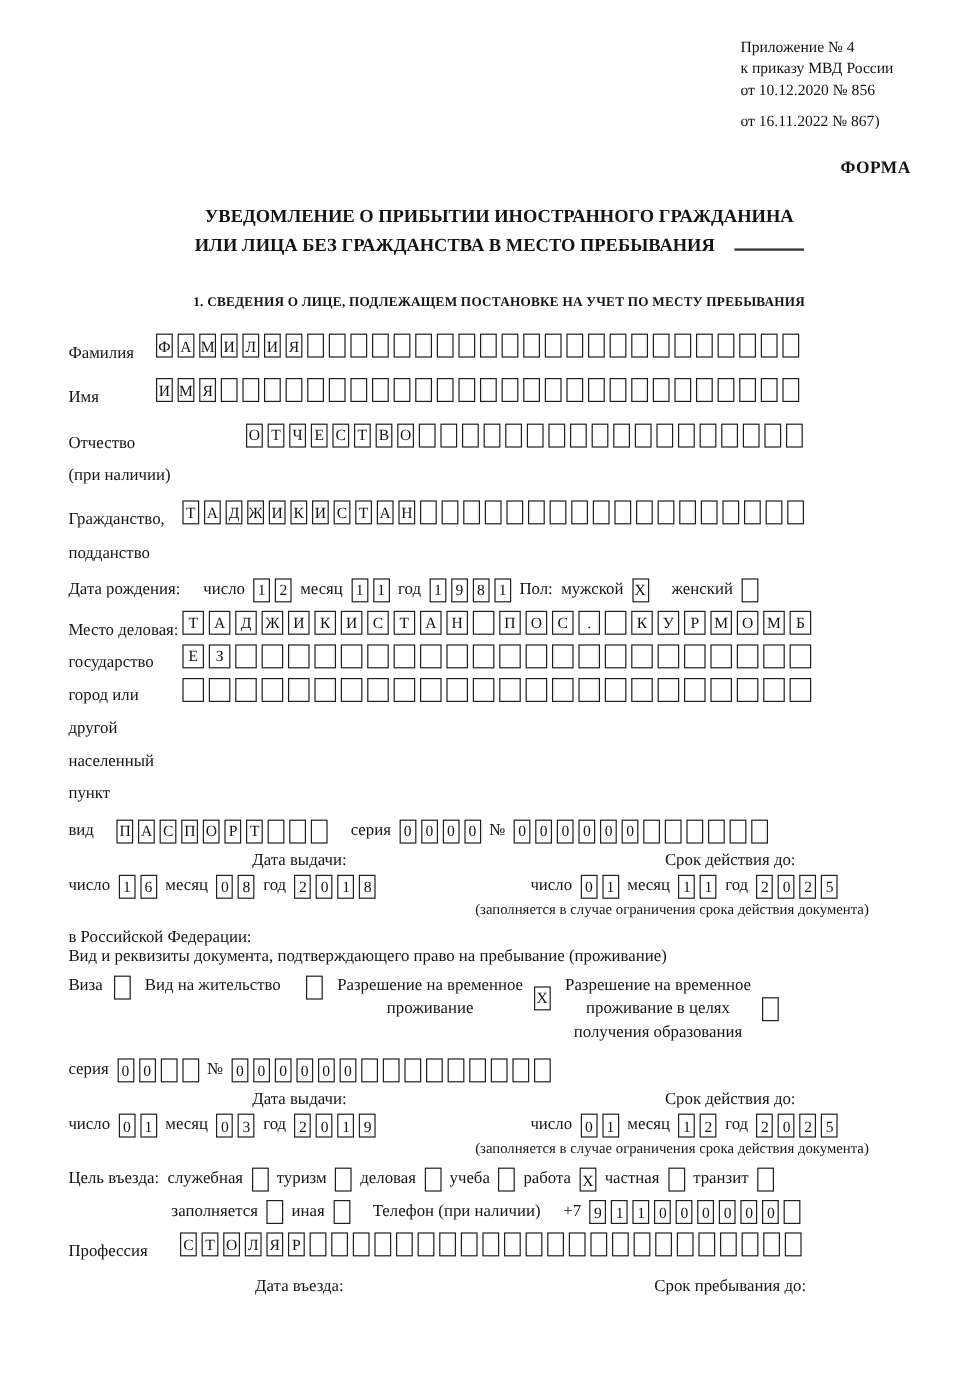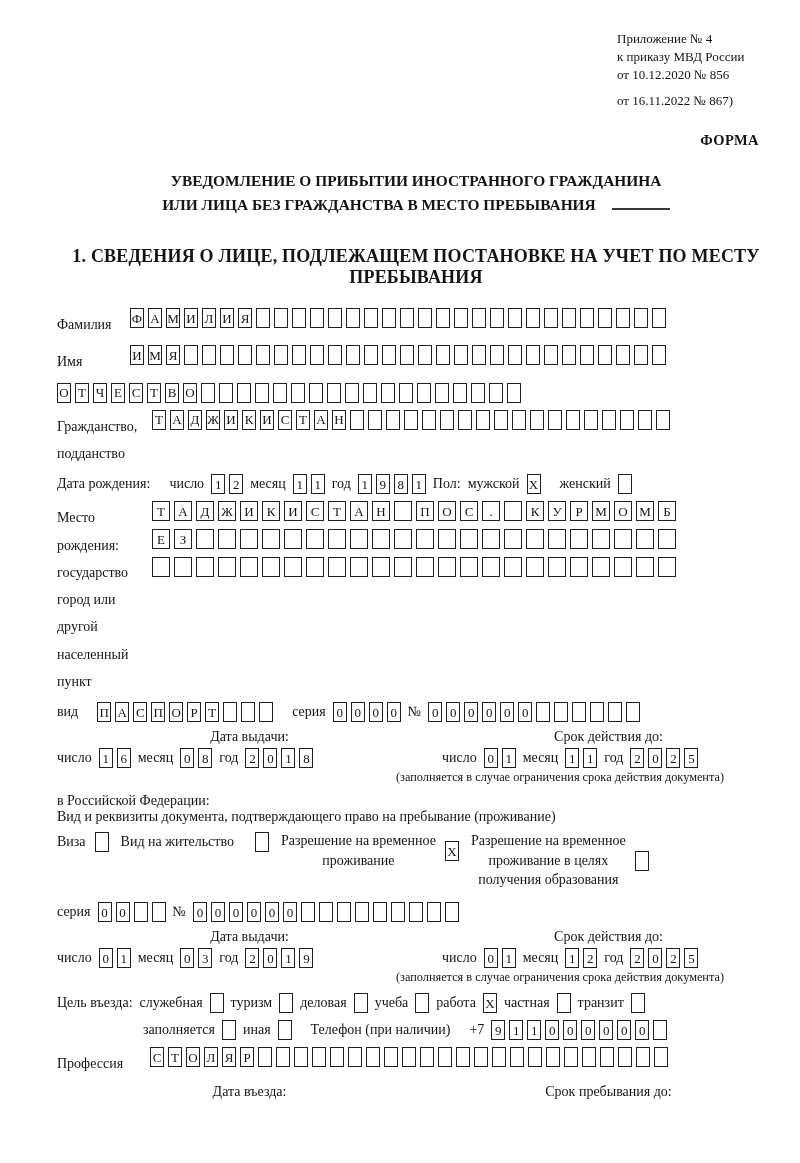--- a/index.html
+++ b/index.html
@@ -13,21 +13,21 @@
 
   
   .hdr-block { margin-left: 560px; font-size: 13px; line-height: 1.4; }
   .hdr-block .grp2 { margin-top: 7px; }
   .form-label { font-weight: bold; text-align: right; padding-right: 16px; margin-top: 22px; font-size: 14.5px; letter-spacing: .4px; }
 
   
   .title { text-align: center; font-weight: bold; font-size: 15.4px; line-height: 1.6; margin-top: 20px; }
   .uline { display: inline-block; width: 58px; border-bottom: 2.2px solid #3a3a3a; margin-left: 16px; }
 
-  .sec-head { font-weight: bold; font-size: 18px; text-align: center; margin-top: 28px; margin-bottom: 20px; letter-spacing: .2px; }
+  .sec-head { font-weight: bold; font-size: 11px; text-align: center; margin-top: 28px; margin-bottom: 20px; letter-spacing: .2px; }
 
   
   .frow { display: flex; align-items: flex-start; margin-bottom: 7px; }
   .flbl { flex: none; padding-top: 3px; line-height: 1.95; }
   .w-name  { width: 73px; }
   .w-patro { width: 148px; }
   .w-cit   { width: 95px; }
   .w-place { width: 95px; }
   .w-prof  { width: 93px; }
 
@@ -150,20 +150,24 @@
         <span class="cell"></span>
         <span class="cell"></span>
         <span class="cell"></span>
         <span class="cell"></span>
         <span class="cell"></span>
         <span class="cell"></span>
       </div>
   </div>
 
   <div class="frow">
+    <div class="flbl w-patro">
+      <div>Отчество</div>
+      <div>(при наличии)</div>
+    </div>
     <div class="cells">
         <span class="cell">О</span>
         <span class="cell">Т</span>
         <span class="cell">Ч</span>
         <span class="cell">Е</span>
         <span class="cell">С</span>
         <span class="cell">Т</span>
         <span class="cell">В</span>
         <span class="cell">О</span>
         <span class="cell"></span>
@@ -250,21 +254,21 @@
         <span class="cell">X</span>
       </span>
     <span class="gap-l">женский</span>
     <span class="cells">
         <span class="cell"></span>
       </span>
   </div>
 
   <div class="frow">
     <div class="flbl w-place">
-      <div>Место рождения:</div>
+      <div>Место деловая:</div>
       <div>государство</div>
       <div>город или другой</div>
       <div>населенный пункт</div>
     </div>
     <div class="stack">
       <div class="cells wide">
           <span class="cell">Т</span>
           <span class="cell">А</span>
           <span class="cell">Д</span>
           <span class="cell">Ж</span>

